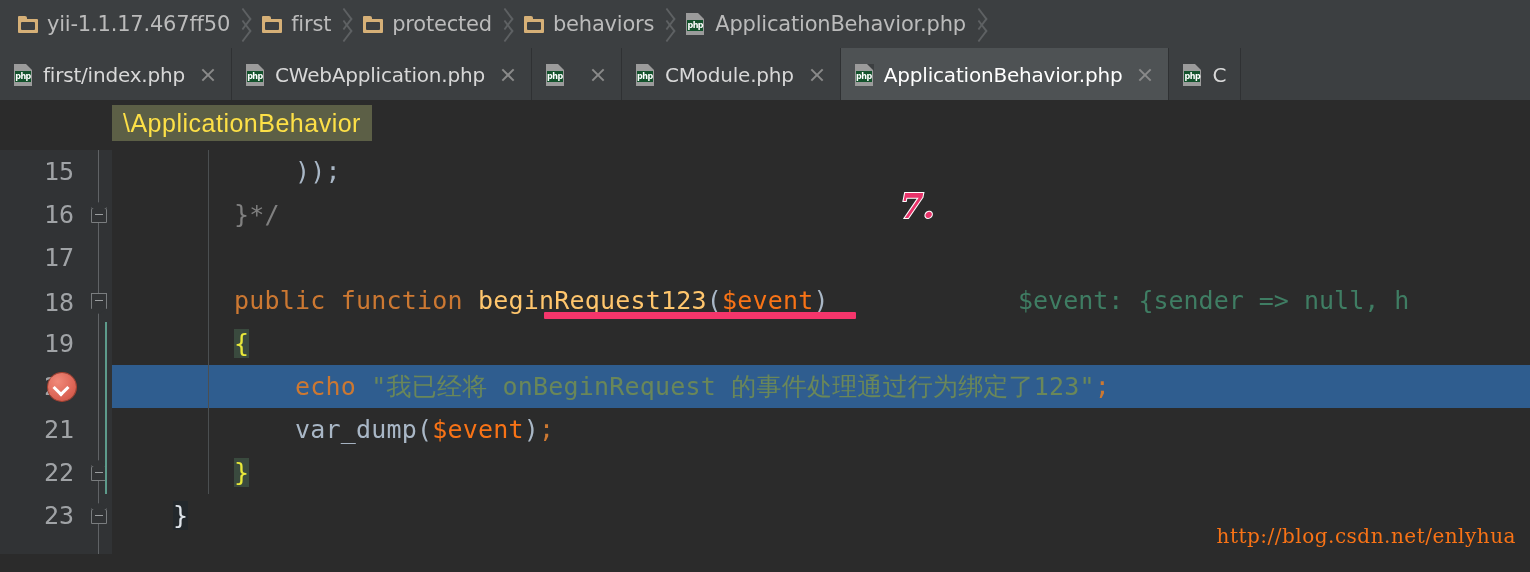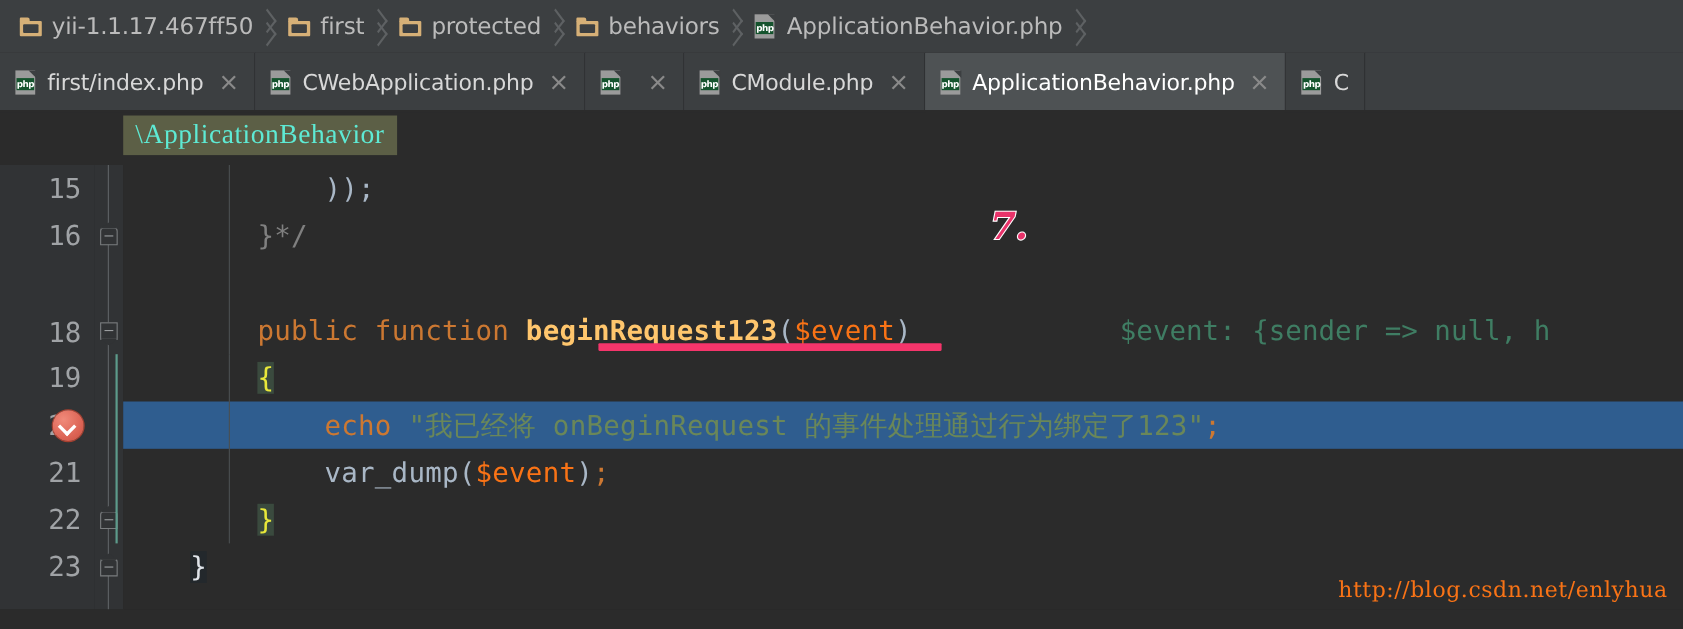--- a/index.html
+++ b/index.html
@@ -191,22 +191,22 @@
   .sticky-header {
     height: 48px;
     background: #2b2b2b;
     position: relative;
   }
   .sticky-chip {
     position: absolute;
     left: 112px;
     top: 3px;
     background: #5c5f46;
-    color: #5eead4;
-    font-family: Liberation Serif, serif;
+    color: #fde047;
+    font-family: Liberation Sans, sans-serif;
     font-size: 25px;
     line-height: 36px;
     padding: 0 11px;
     letter-spacing: 0.5px;
     white-space: nowrap;
   }
 
   
   .editor {
     position: relative;
@@ -334,21 +334,21 @@
   }
   .caret-indent {
     position: absolute;
     top: 0;
     width: 1px;
     height: 43px;
     background: #4b4f51;
   }
 
   .t-key      { color: #cc7832; }
-  .t-fn       { color: #ffc66d; font-weight: bold; }
+  .t-fn       { color: #ffc66d; font-weight: normal; }
   .t-var      { color: #f97316; }
   .t-punc     { color: #a9b7c6; }
   .t-str      { color: #6a8759; }
   .t-comment  { color: #808080; }
   .t-brace-y  { color: #e8e83a; background: #3a4a3e; }
   .t-brace-w  { color: #dfe4ea; background: #23282c; }
   .t-semi     { color: #cc7832; }
   .t-echo     { color: #cc7832; }
   .t-plain    { color: #a9b7c6; }
 
@@ -522,20 +522,23 @@
 
 <div class="editor">
 
   <div class="gutter">
     <div class="row" style="top:0px;">   
         <div class="lnum">15</div>
       </div>
     <div class="row" style="top:43px;">  
         <div class="lnum">16</div>
       </div>
+    <div class="row" style="top:86px;">  
+        <div class="lnum">17</div>
+      </div>
     <div class="row" style="top:131px;"> 
         <div class="lnum">18</div>
       </div>
     <div class="row" style="top:172px;"> 
         <div class="lnum">19</div>
       </div>
     <div class="row" style="top:215px;">
       <div class="lnum">20</div>
       <div class="breakpoint-icon" style="top:8px;"></div>
     </div>

